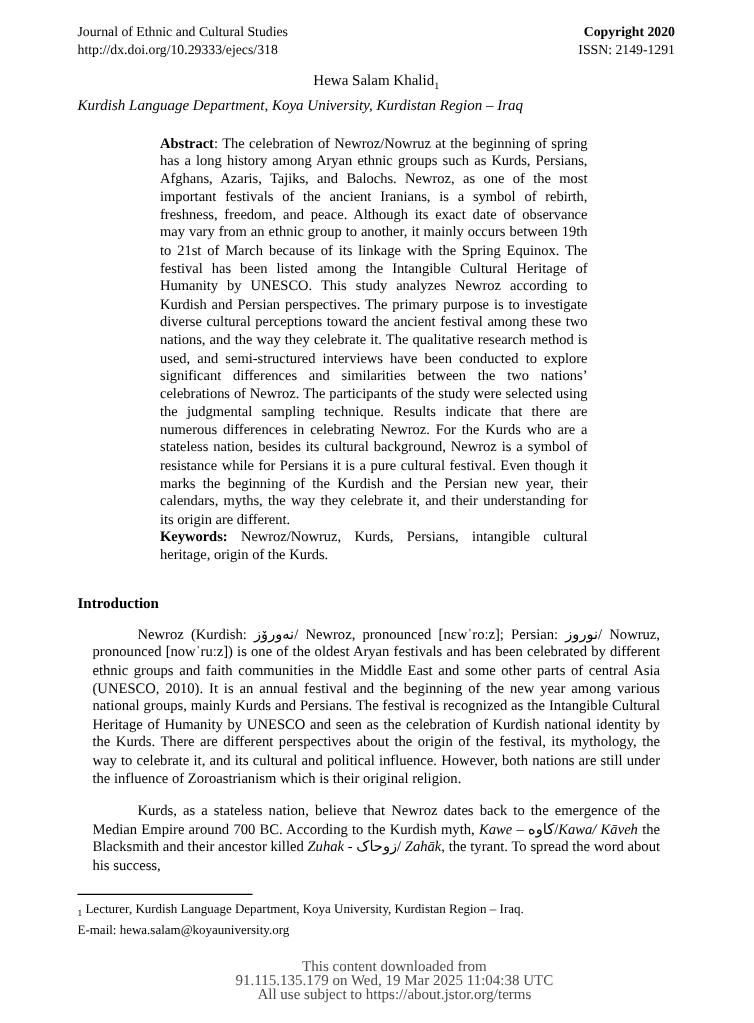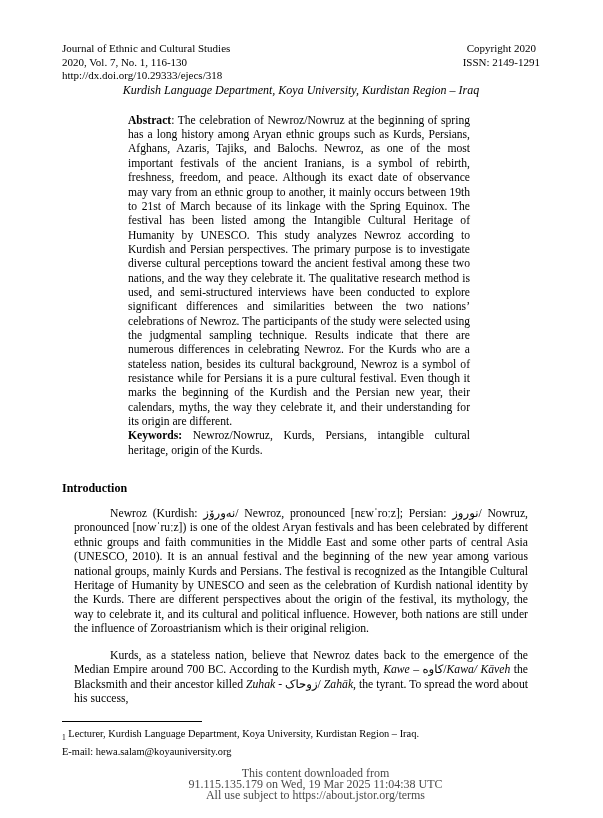--- a/index.html
+++ b/index.html
@@ -10,47 +10,47 @@
     color: #000000;
   }
   .page {
     position: relative;
     width: 603px; height: 818px;
     overflow: hidden;
     background: #ffffff;
   }
   .content {
     position: absolute;
-    left: 62px; top: 42px;
+    left: 62px; top: 20px;
     width: 478px;
   }
   .header {
     display: flex;
     justify-content: space-between;
     font-size: 11px;
     line-height: 13.6px;
   }
   .header-right { text-align: right; }
-  .copyright { font-weight: 400; text-align: center; }
+  .copyright { font-weight: 700; }
   .title {
     margin: 18px 0 0 0;
     font-size: 14.6px;
     line-height: 17px;
     text-align: center;
     font-weight: 700;
   }
   .author-line {
     margin-top: 10px;
     text-align: center;
     font-size: 12px;
     line-height: 14px;
   }
   .fn-marker { font-size: 8px; }
   .affiliation {
-    text-align: center;
+    text-align: left;
     font-style: italic;
     font-size: 12px;
     line-height: 14px;
   }
   .abstract {
     margin: 17px 70px 0 66px;
     font-size: 11.6px;
     line-height: 14.35px;
     text-align: justify;
   }
@@ -99,30 +99,30 @@
 </style>
 </head>
 <body>
 
 <div class="page">
   <div class="content">
 
     <div class="header">
       <div class="header-left">
         <div>Journal of Ethnic and Cultural Studies</div>
-        <div>2020, Vol. 7, No. 1, 116-130</div>
         <div>http://dx.doi.org/10.29333/ejecs/318</div>
       </div>
       <div class="header-right">
         <div class="copyright">Copyright 2020</div>
         <div>ISSN: 2149-1291</div>
       </div>
     </div>
 
 
+    <div class="author-line"><span>Hewa Salam Khalid</span><sub class="fn-marker">1</sub></div>
     <div class="affiliation">Kurdish Language Department, Koya University, Kurdistan Region – Iraq</div>
 
     <div class="abstract">
       <p><span class="bi">Abstract</span><span>: The celebration of Newroz/Nowruz at the beginning of spring has a long history among Aryan ethnic groups such as Kurds, Persians, Afghans, Azaris, Tajiks, and Balochs. Newroz, as one of the most important festivals of the ancient Iranians, is a symbol of rebirth, freshness, freedom, and peace. Although its exact date of observance may vary from an ethnic group to another, it mainly occurs between 19th to 21st of March because of its linkage with the Spring Equinox. The festival has been listed among the Intangible Cultural Heritage of Humanity by UNESCO. This study analyzes Newroz according to Kurdish and Persian perspectives. The primary purpose is to investigate diverse cultural perceptions toward the ancient festival among these two nations, and the way they celebrate it. The qualitative research method is used, and semi-structured interviews have been conducted to explore significant differences and similarities between the two nations’ celebrations of Newroz. The participants of the study were selected using the judgmental sampling technique. Results indicate that there are numerous differences in celebrating Newroz. For the Kurds who are a stateless nation, besides its cultural background, Newroz is a symbol of resistance while for Persians it is a pure cultural festival. Even though it marks the beginning of the Kurdish and the Persian new year, their calendars, myths, the way they celebrate it, and their understanding for its origin are different.</span></p>
       <p><span class="bi">Keywords:</span><span> Newroz/Nowruz, Kurds, Persians, intangible cultural heritage, origin of the Kurds.</span></p>
     </div>
 
     <h2 class="section-heading">Introduction</h2>
 
     <p class="body-para">Newroz (Kurdish: نەورۆز/ Newroz, pronounced [nɛwˈroːz]; Persian: نوروز/ Nowruz, pronounced [nowˈruːz]) is one of the oldest Aryan festivals and has been celebrated by different ethnic groups and faith communities in the Middle East and some other parts of central Asia (UNESCO, 2010). It is an annual festival and the beginning of the new year among various national groups, mainly Kurds and Persians. The festival is recognized as the Intangible Cultural Heritage of Humanity by UNESCO and seen as the celebration of Kurdish national identity by the Kurds. There are different perspectives about the origin of the festival, its mythology, the way to celebrate it, and its cultural and political influence. However, both nations are still under the influence of Zoroastrianism which is their original religion.</p>

